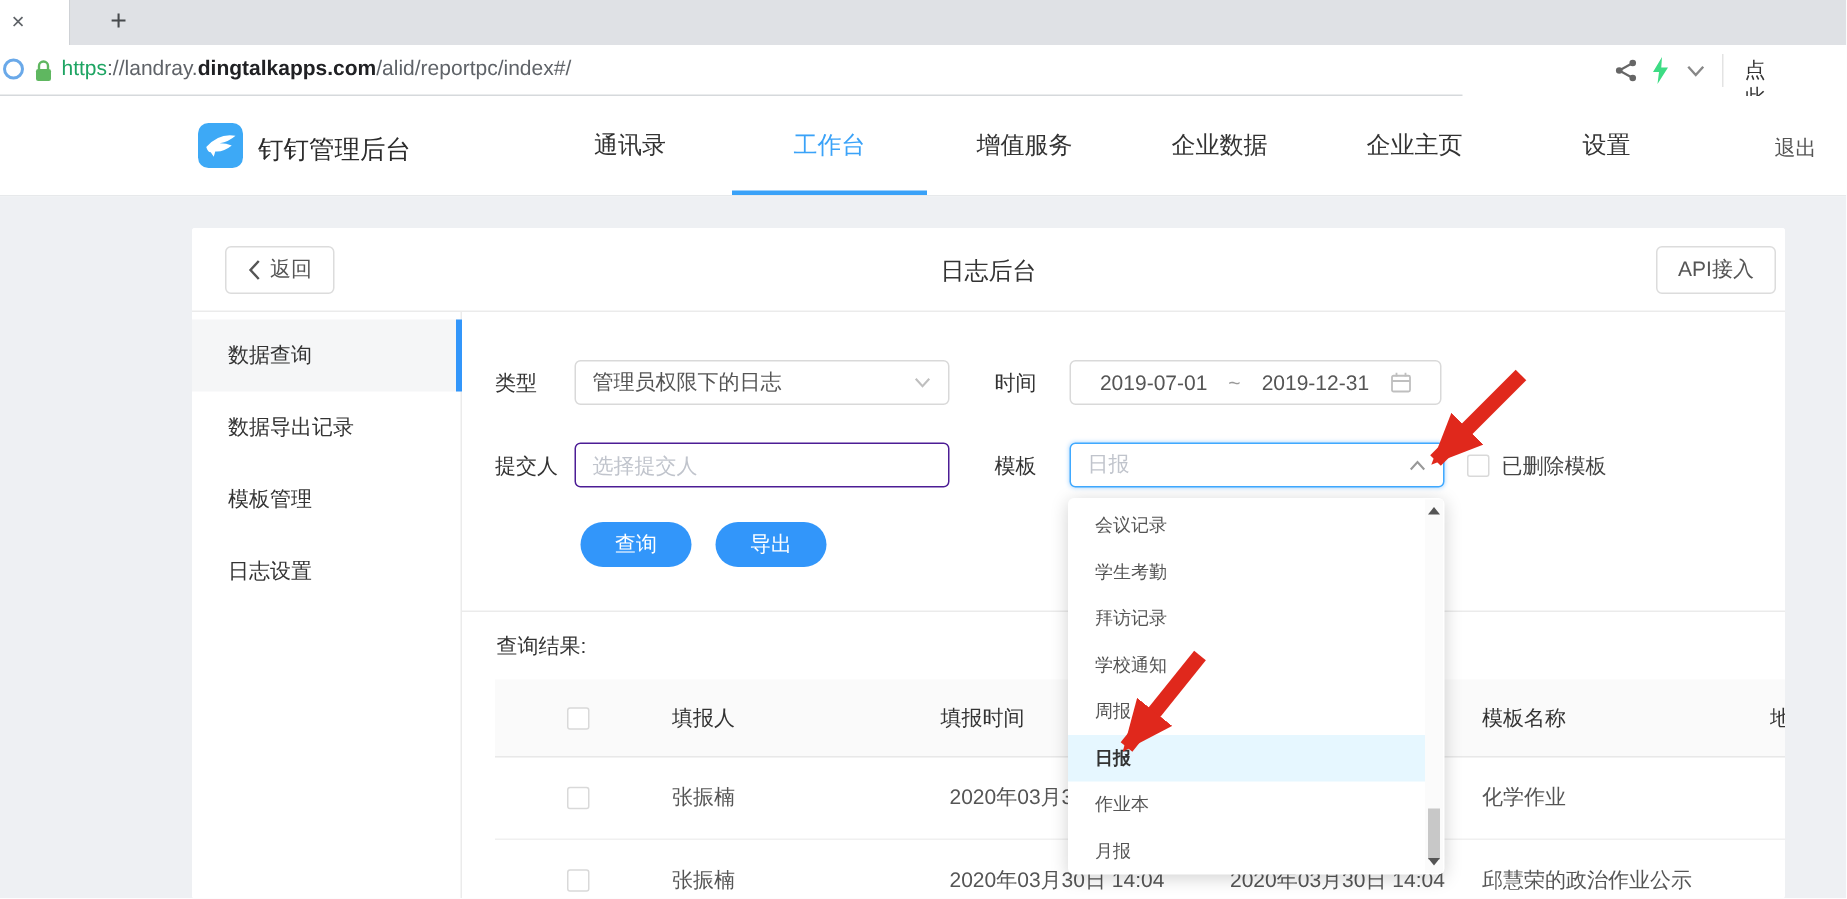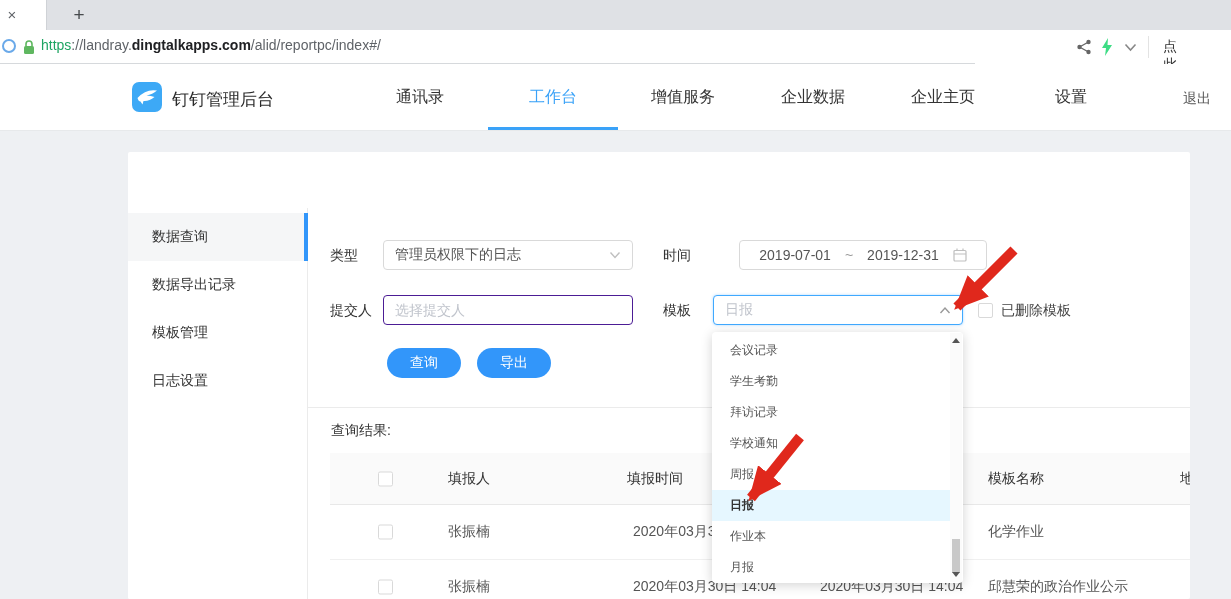--- a/index.html
+++ b/index.html
@@ -123,20 +123,30 @@
     <div class="abs nav-tab" style="left:943px;">企业主页</div>
     <div class="abs nav-tab" style="left:1071px;">设置</div>
     <div class="abs logout">退出</div>
     <div class="abs nav-underline"></div>
   </div>
 
   <div class="abs content-bg"></div>
 
   <div class="abs card">
 
+    <div class="abs card-header">
+      <div class="abs back-btn">
+        <svg width="9" height="14" viewBox="0 0 9 14">
+          <polyline points="7.5,1 2,7 7.5,13" fill="none" stroke="#555" stroke-width="1.6"></polyline>
+        </svg>
+        <span>返回</span>
+      </div>
+      <div class="abs page-title">日志后台</div>
+      <div class="abs api-btn">API接入</div>
+    </div>
 
     <div class="abs side">
       <div class="abs side-item active" style="top:5px;">
         <span>数据查询</span>
         <span class="side-bar"></span>
       </div>
       <div class="abs side-item" style="top:53px;">
         <span>数据导出记录</span>
       </div>
       <div class="abs side-item" style="top:101px;">
@@ -149,21 +159,21 @@
 
     <div class="abs flabel" style="left:202px;top:95px;">类型</div>
     <div class="abs fbox" style="left:255px;top:88px;width:250px;">
       <span class="grow">管理员权限下的日志</span>
       <svg width="12" height="9" viewBox="0 0 12 9">
         <polyline points="1.5,1.5 6,6.5 10.5,1.5" fill="none" stroke="#bfbfbf" stroke-width="1.4"></polyline>
       </svg>
     </div>
 
     <div class="abs flabel" style="left:535px;top:95px;">时间</div>
-    <div class="abs fbox" style="left:585px;top:88px;width:248px;justify-content:center;gap:14px;margin-left:26px;">
+    <div class="abs fbox" style="left:585px;top:88px;width:248px;justify-content:center;gap:14px;">
       <span>2019-07-01</span>
       <span style="color:#999;">~</span>
       <span>2019-12-31</span>
       <svg width="14" height="14" viewBox="0 0 14 14">
         <rect x="1" y="2.5" width="12" height="10.5" rx="1" fill="none" stroke="#bfbfbf" stroke-width="1.2"></rect>
         <line x1="1" y1="6" x2="13" y2="6" stroke="#bfbfbf" stroke-width="1.2"></line>
         <line x1="4" y1="0.5" x2="4" y2="3" stroke="#bfbfbf" stroke-width="1.2"></line>
         <line x1="10" y1="0.5" x2="10" y2="3" stroke="#bfbfbf" stroke-width="1.2"></line>
       </svg>
     </div>

